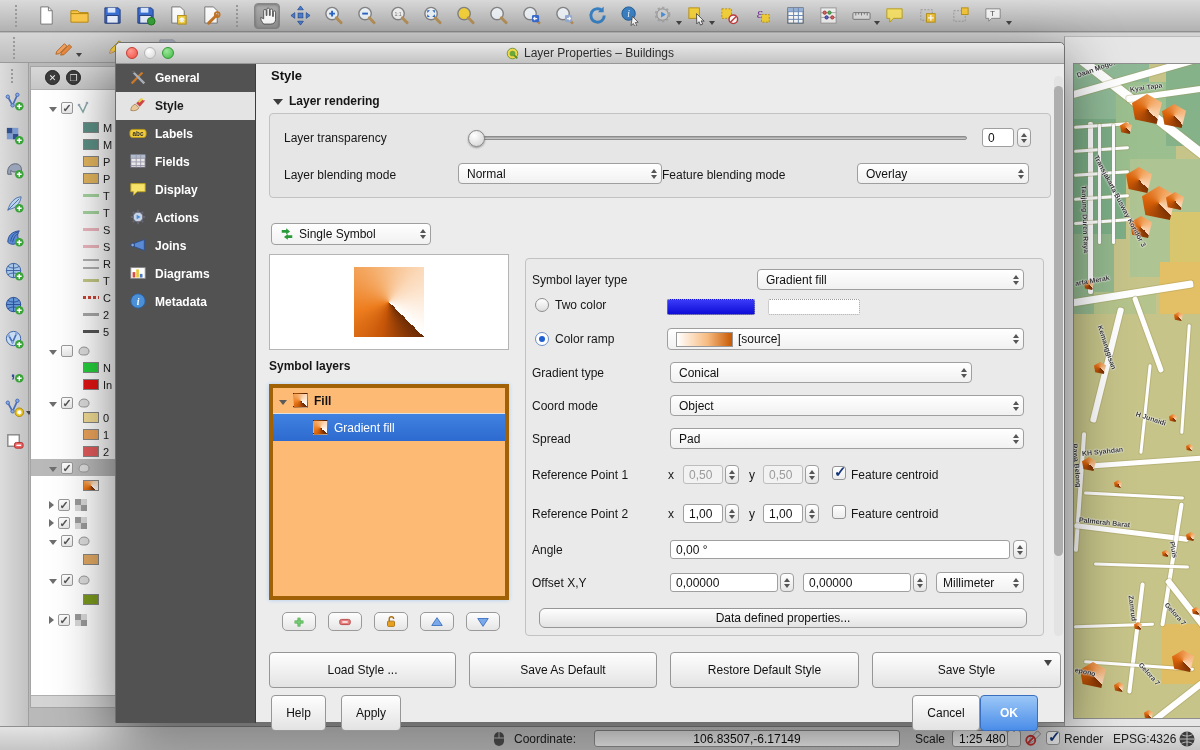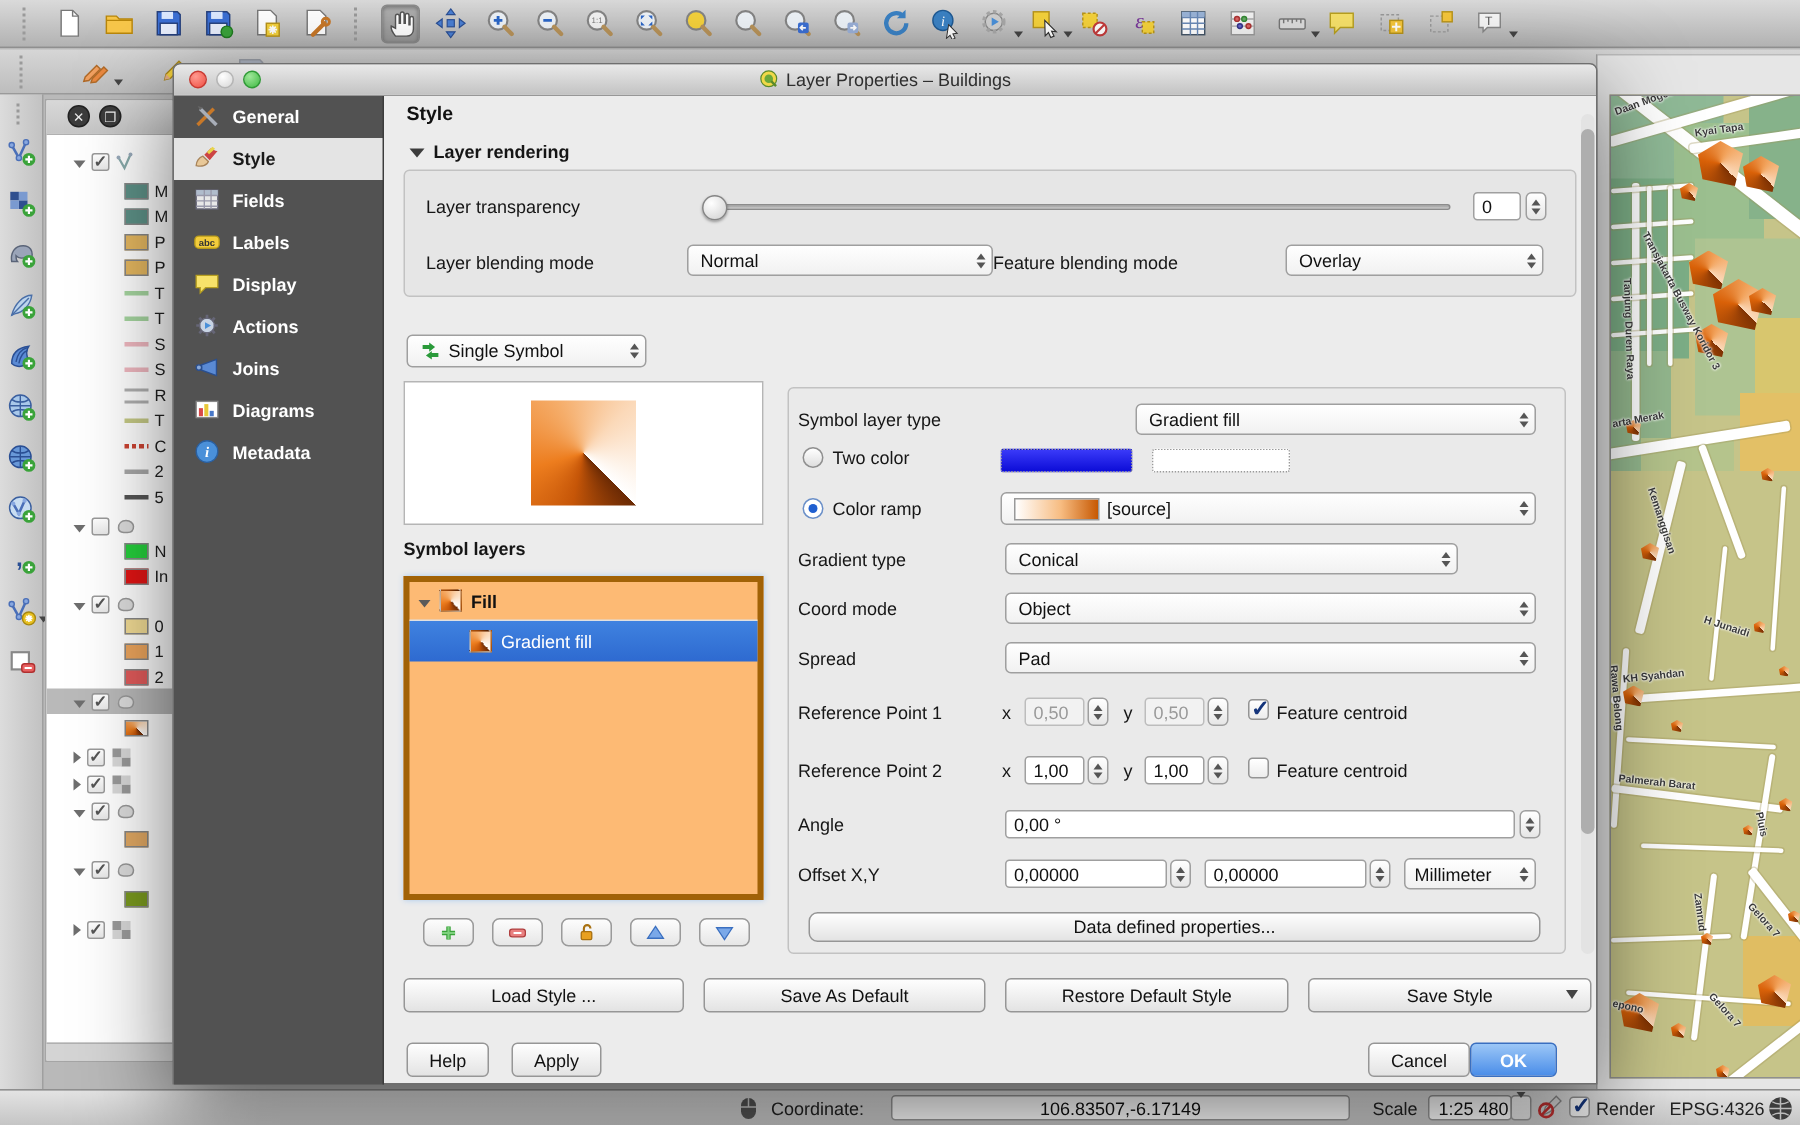--- a/index.html
+++ b/index.html
@@ -64,41 +64,41 @@
           text-align:center;font-size:12px;line-height:17px;box-sizing:border-box}
   .sicon{position:absolute;width:18px;height:18px}
   .sicon svg{width:18px;height:18px}
   
   #dialog{position:absolute;left:115px;top:42px;width:950px;height:681px;background:#ececec;
        border:1px solid #6f6f6f;border-radius:5px 5px 0 0;box-shadow:0 18px 60px rgba(0,0,0,.55);box-sizing:border-box}
   #titlebar{position:absolute;left:0;top:0;width:100%;height:21px;border-radius:5px 5px 0 0;
        background:linear-gradient(#e9e9e9,#c3c3c3);border-bottom:1px solid #979797;
        display:flex;align-items:center;justify-content:center;font-size:12px;color:#2e2e2e;box-sizing:border-box}
   .tl{position:absolute;top:4px;width:12px;height:12px;border-radius:50%;box-sizing:border-box}
-  #titlebar .ttl{display:flex;align-items:flex-start;gap:5px}
+  #titlebar .ttl{display:flex;align-items:flex-end;gap:5px}
   #dside{position:absolute;left:0;top:21px;width:140px;height:659px;background:#525252;border-right:1px solid #3c3c3c;box-sizing:border-box}
   .side-item{height:28px;display:flex;align-items:center;gap:8px;padding-left:13px;color:#fff;font-size:12px;font-weight:bold}
   .side-item.sel{background:#e4e4e4;color:#1a1a1a}
   .side-item svg{width:18px;height:18px;flex:none}
   #dcontent{position:absolute;left:140px;top:21px;width:809px;height:659px}
   .h1{position:absolute;font-size:13px;font-weight:bold}
   .lbl{position:absolute;font-size:12px;color:#161616;white-space:nowrap}
   .group{position:absolute;background:#e6e6e6;border:1px solid #c2c2c2;border-radius:4px;box-sizing:border-box}
   .combo{position:absolute;background:linear-gradient(#ffffff,#f1f1f1);border:1px solid #9f9f9f;border-radius:4px;
          font-size:12px;display:flex;align-items:center;padding:0 20px 0 8px;height:21px;box-sizing:border-box;gap:5px}
   .arrows{position:absolute;right:4px;top:50%;transform:translateY(-50%);display:flex;flex-direction:column;gap:2px}
   .tri-u{width:0;height:0;border:3.5px solid transparent;border-bottom:4.5px solid #555;border-top:none}
   .tri-d{width:0;height:0;border:3.5px solid transparent;border-top:4.5px solid #555;border-bottom:none}
   .input{position:absolute;background:#fff;border:1px solid #9f9f9f;border-radius:3px;font-size:12px;
          padding:0 5px;display:flex;align-items:center;height:19px;box-sizing:border-box}
   .input.dis{background:#f2f2f2;border-color:#bdbdbd;color:#9a9a9a}
   .spinbtn{position:absolute;width:14px;height:19px;background:linear-gradient(#fff,#e6e6e6);border:1px solid #9f9f9f;
          border-radius:4px;display:flex;flex-direction:column;align-items:center;justify-content:center;gap:2px;box-sizing:border-box}
   .btn{position:absolute;background:linear-gradient(#fefefe,#e3e3e3);border:1px solid #969696;border-radius:4px;
-       font-size:12px;display:flex;align-items:center;justify-content:center;height:23px;box-sizing:border-box}
+       font-size:12px;display:flex;align-items:center;justify-content:center;height:36px;box-sizing:border-box}
   .btn.blue{background:linear-gradient(#9cc7f7,#4a8de8);border-color:#3a6fc0;color:#fff;font-weight:bold}
   .radio{position:absolute;width:14px;height:14px;border-radius:50%;border:1px solid #8f8f8f;background:linear-gradient(#fff,#dedede);box-sizing:border-box}
   .radio.on{background:#fff;border-color:#6a8fc8}
   .radio.on::after{content:"";position:absolute;left:3px;top:3px;width:6px;height:6px;border-radius:50%;background:#1f5fd0}
   .cbx{position:absolute;width:14px;height:14px;border-radius:3px;border:1px solid #949494;background:linear-gradient(#fff,#ececec);box-sizing:border-box}
   .cbx.on::after{content:"✓";position:absolute;left:1px;top:-4px;font-size:15px;font-weight:bold;color:#15357c}
   .slider-track{position:absolute;height:4px;background:linear-gradient(#9d9d9d,#cfcfcf);border:1px solid #8c8c8c;border-radius:3px;box-sizing:border-box}
   .slider-handle{position:absolute;width:15px;height:15px;border-radius:50%;border:1px solid #858585;
        background:radial-gradient(circle at 35% 30%,#fff,#cfcfcf);box-shadow:0 1px 2px rgba(0,0,0,.35)}
   .colorbtn{position:absolute;height:16px;border:1px dotted #9a9a9a;border-radius:2px;box-sizing:border-box}
@@ -749,32 +749,32 @@
       <div class="side-item sel">
         <span><svg viewBox="0 0 20 20">
             <path d="M2 16c4 1 8 0 9-3l-4-4c-3 1-5 4-5 7z" fill="#e8c898" stroke="#a8845a"></path>
             <path d="M8 8l5-5c1.5 1.5 4 2.5 5 2l-6 7z" fill="#cc4444"></path>
             <path d="M10 6l4-4 2 1.5-4.5 4z" fill="#e8d44a"></path>
           </svg></span>
         <span>Style</span>
       </div>
       <div class="side-item">
         <span><svg viewBox="0 0 20 20">
+            <rect x="1" y="6" width="18" height="9" rx="3" fill="#f2cc3c" stroke="#b89a1a"></rect>
+            <text x="10" y="13" font-size="7" font-weight="bold" text-anchor="middle" fill="#333">abc</text>
+          </svg></span>
+        <span>Labels</span>
+      </div>
+      <div class="side-item">
+        <span><svg viewBox="0 0 20 20">
             <rect x="2" y="3" width="16" height="14" fill="#e8e8e8" stroke="#667"></rect>
             <rect x="2" y="3" width="16" height="4" fill="#b0bccc"></rect>
             <path d="M2 7h16M2 11h16M2 15h16M8 3v14M13 3v14" stroke="#99a" fill="none"></path>
           </svg></span>
         <span>Fields</span>
-      </div>
-      <div class="side-item">
-        <span><svg viewBox="0 0 20 20">
-            <rect x="1" y="6" width="18" height="9" rx="3" fill="#f2cc3c" stroke="#b89a1a"></rect>
-            <text x="10" y="13" font-size="7" font-weight="bold" text-anchor="middle" fill="#333">abc</text>
-          </svg></span>
-        <span>Labels</span>
       </div>
       <div class="side-item">
         <span><svg viewBox="0 0 20 20">
             <path d="M2 4h16v9H9l-4 4v-4H2z" fill="#f7e26a" stroke="#b8a020"></path>
           </svg></span>
         <span>Display</span>
       </div>
       <div class="side-item">
         <span><svg viewBox="0 0 20 20">
             <circle cx="10" cy="10" r="5.5" fill="#c8d4e4" stroke="#667"></circle>

